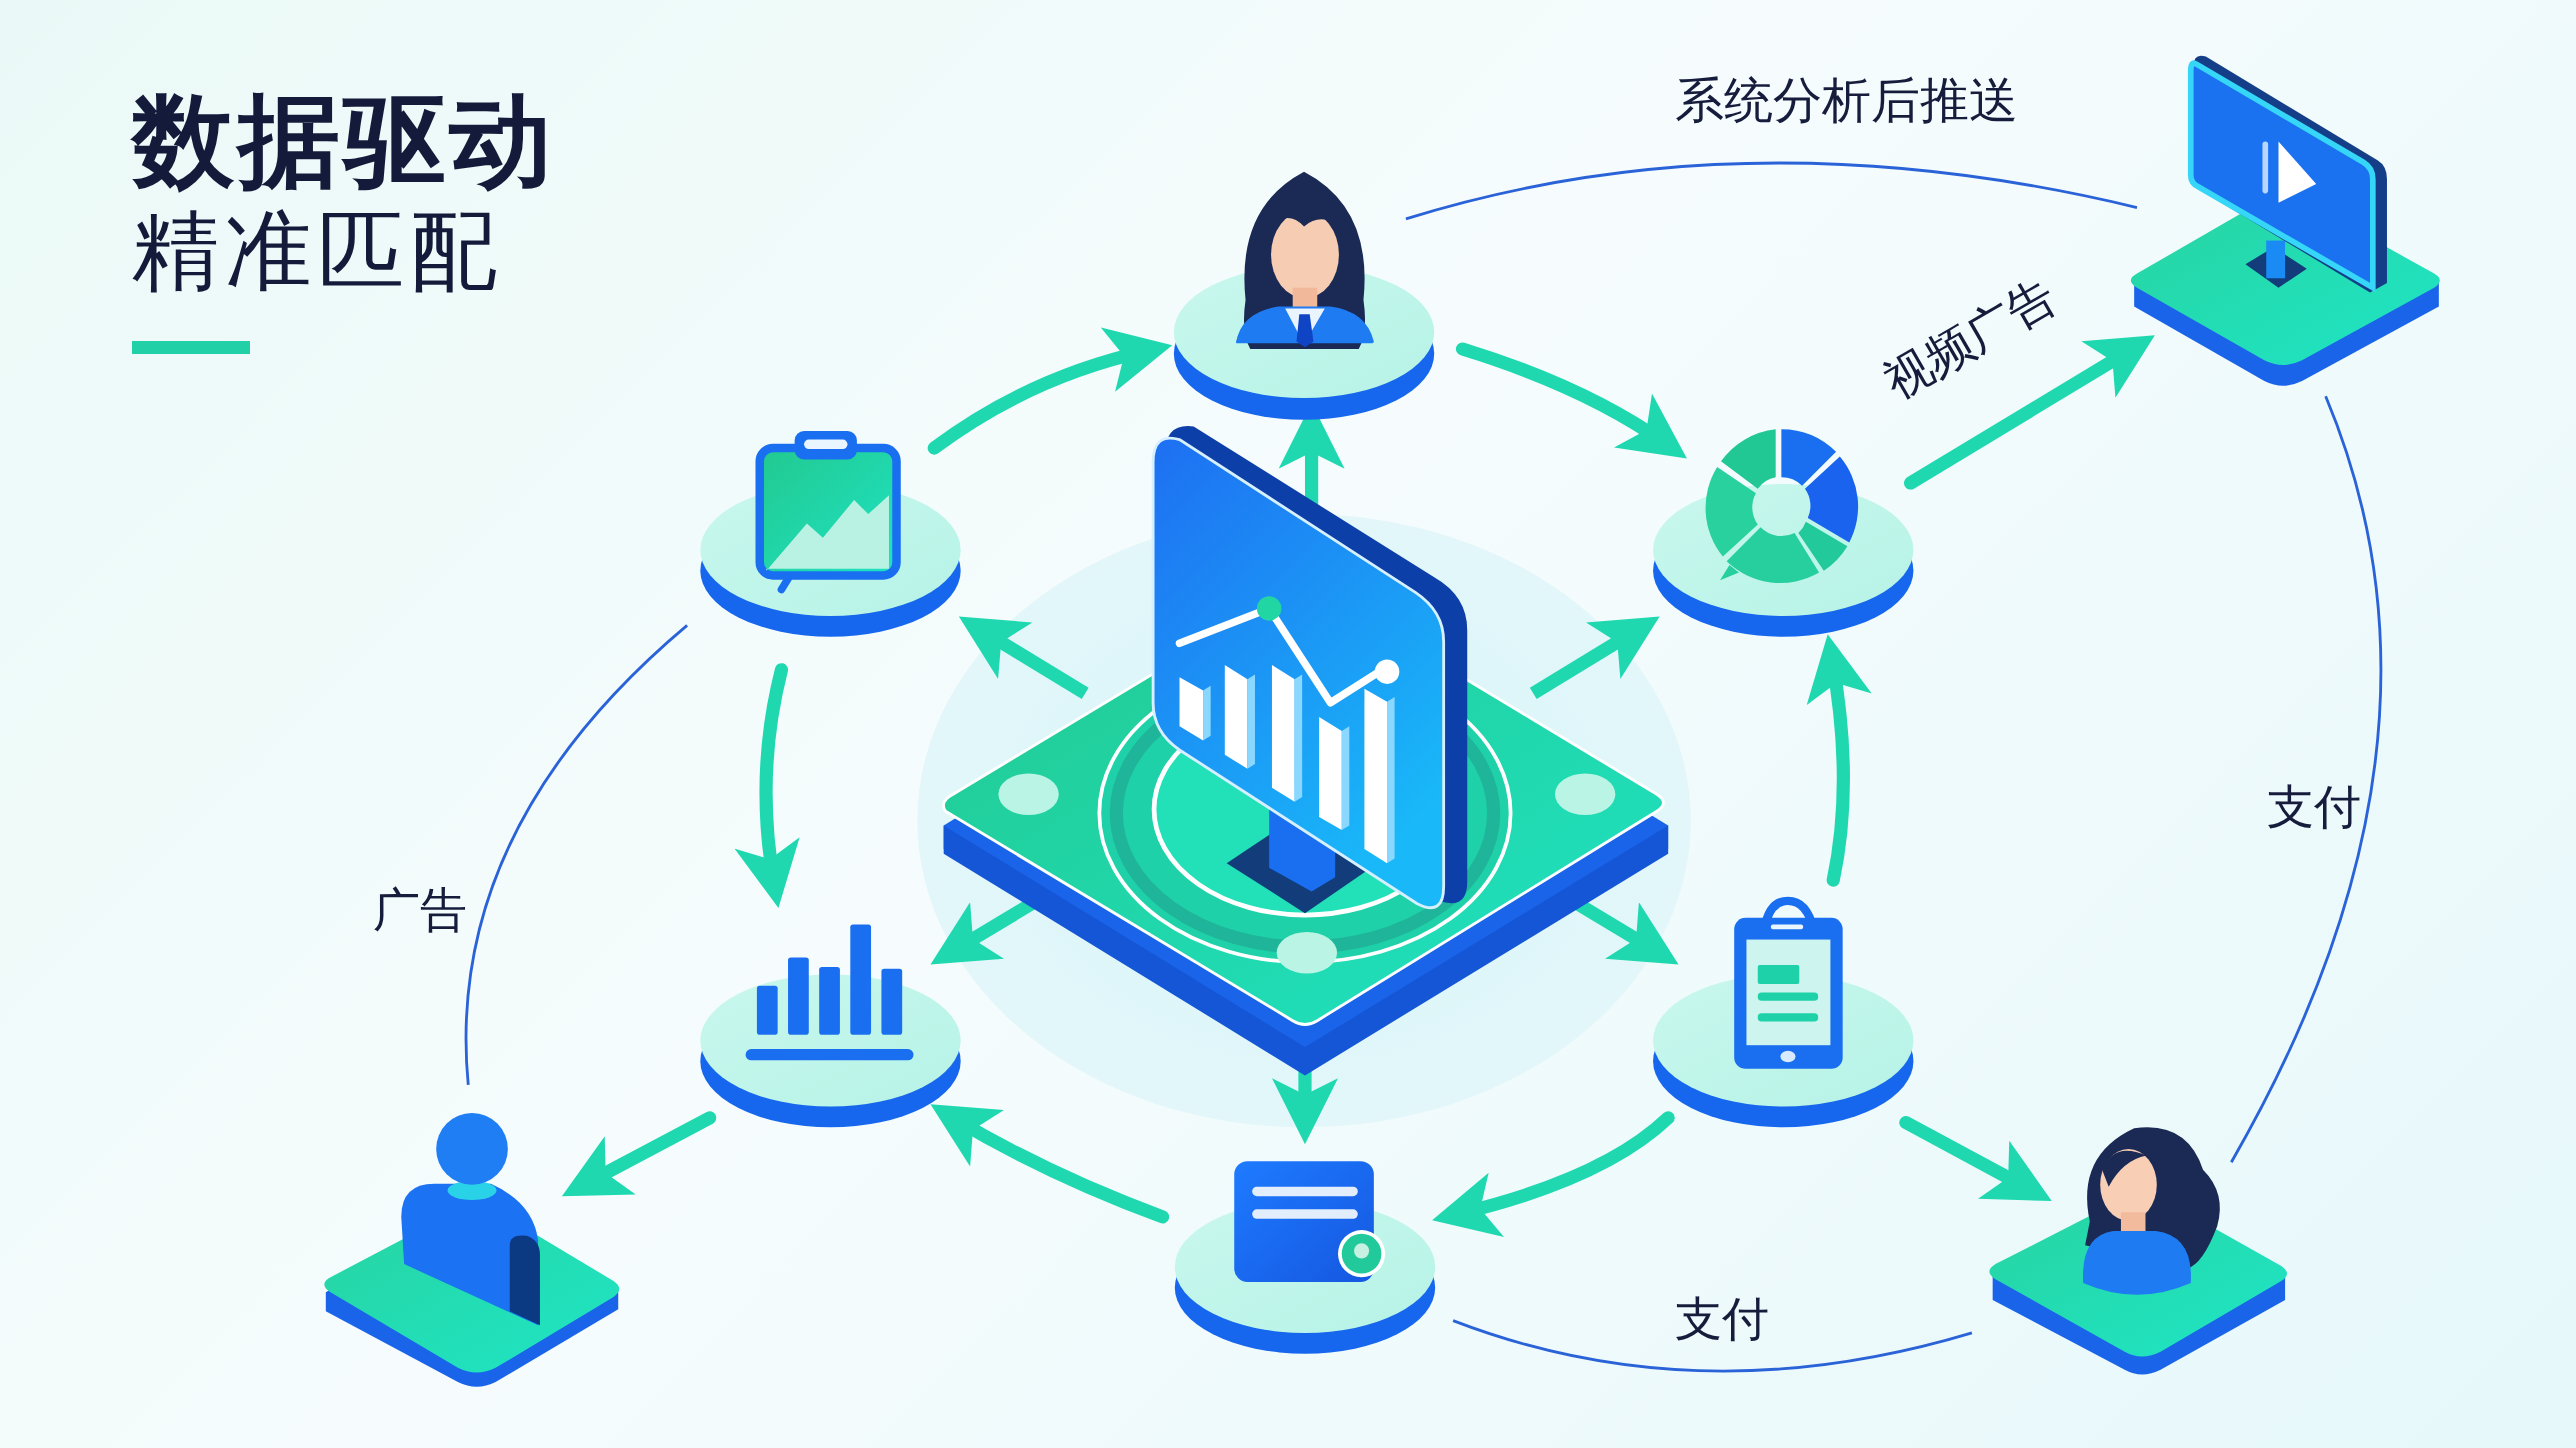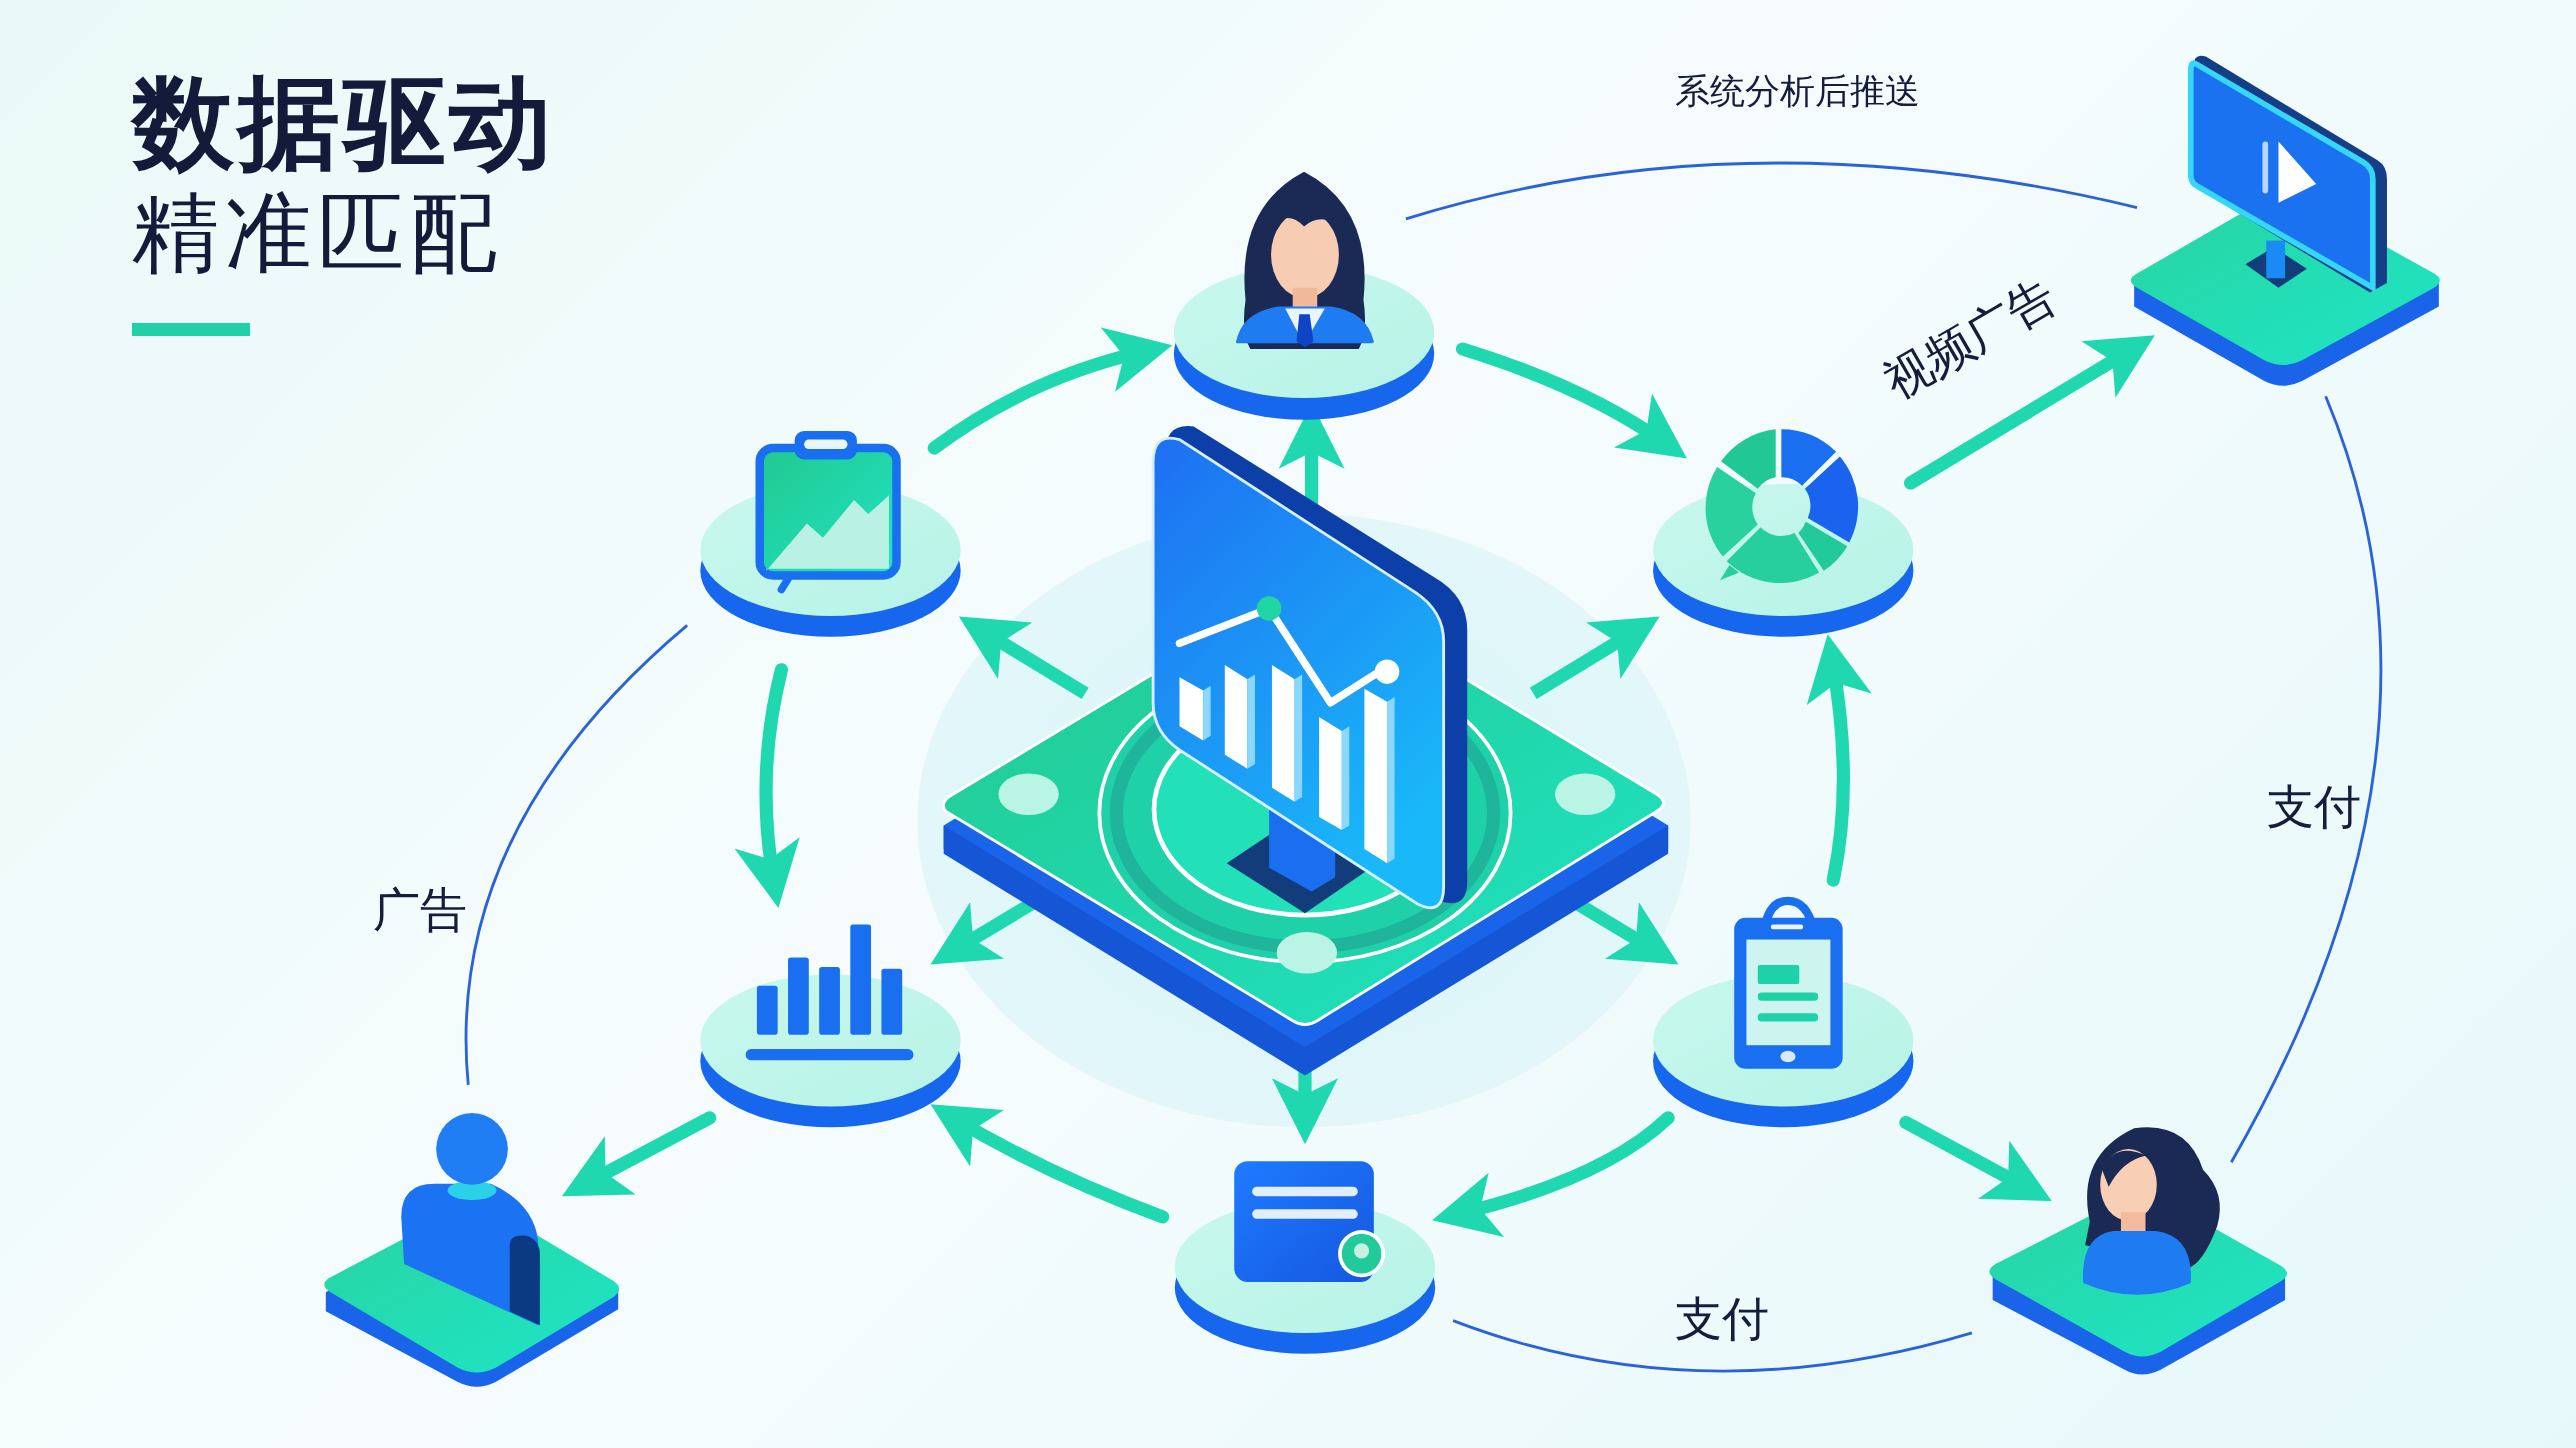--- a/index.html
+++ b/index.html
@@ -3,21 +3,21 @@
 <meta charset="utf-8">
 <style>
   html, body { margin: 0; padding: 0; }
   body {
     width: 2576px; height: 1448px; overflow: hidden;
     background: linear-gradient(135deg, #eaf9f7 0%, #f6fcfd 45%, #e6f8fa 100%);
     font-family: "DejaVu Sans", "Liberation Sans", sans-serif;
     position: relative;
   }
   #canvas { position: absolute; left: 0; top: 0; }
-  .title-block { position: absolute; left: 132px; top: 66px; }
+  .title-block { position: absolute; left: 132px; top: 84px; }
   .title {
     font-size: 102px; font-weight: bold; color: #141a3a; letter-spacing: 3.8px;
     line-height: 113px; margin: 0;
   }
   .subtitle {
     font-size: 87px; font-weight: normal; color: #141a3a; letter-spacing: 5.7px;
     line-height: 104px; margin-top: 2px;
   }
   .title-bar {
     width: 118px; height: 13.2px; background: #22d0a8; margin-top: 38px;
@@ -247,18 +247,18 @@
     <path d="M2415,150 L2455,195 L2415,215 Z" fill="#ffffff"></path>
   </g>
 </svg>
 
 <div class="title-block">
   <div class="title">数据驱动</div>
   <div class="subtitle">精准匹配</div>
   <div class="title-bar"></div>
 </div>
 
-<div class="label" style="left:1675px; top:68px; font-size:35px;">系统分析后推送</div>
+<div class="label" style="left:1675px; top:68px; font-size:49px;">系统分析后推送</div>
 <div class="label" style="left:1873px; top:359px; font-size:47px; transform:rotate(-30deg); transform-origin:left top;">视频广告</div>
 <div class="label" style="left:373px; top:879px; font-size:47px;">广告</div>
 <div class="label" style="left:2267px; top:776px; font-size:47px;">支付</div>
 <div class="label" style="left:1675px; top:1288px; font-size:47px;">支付</div>
 
 
 </body></html>

